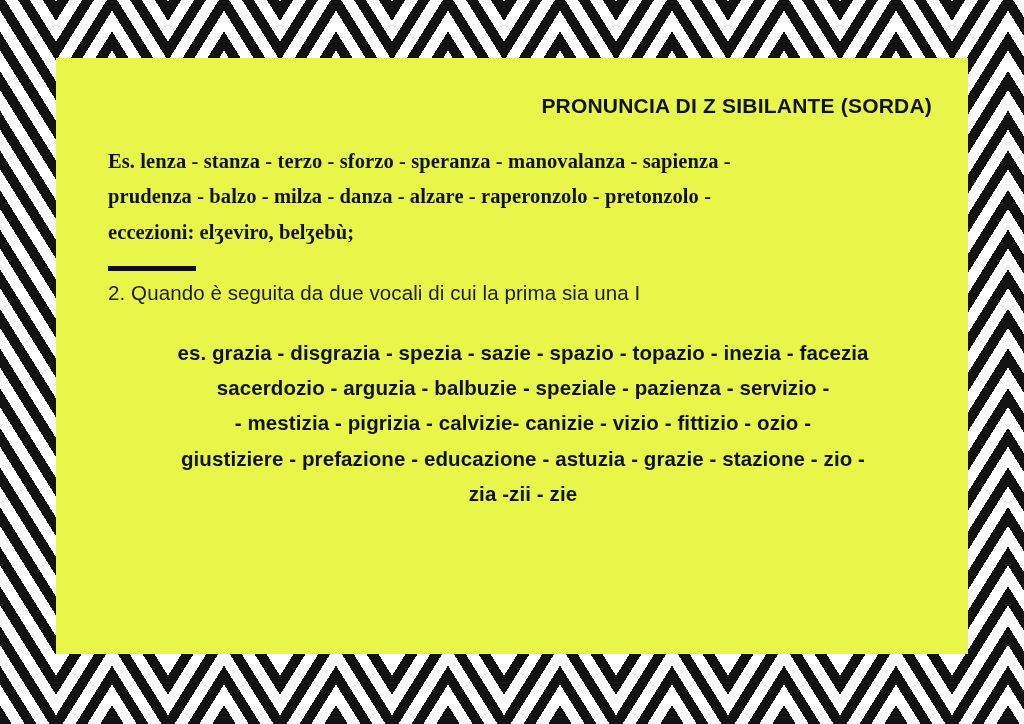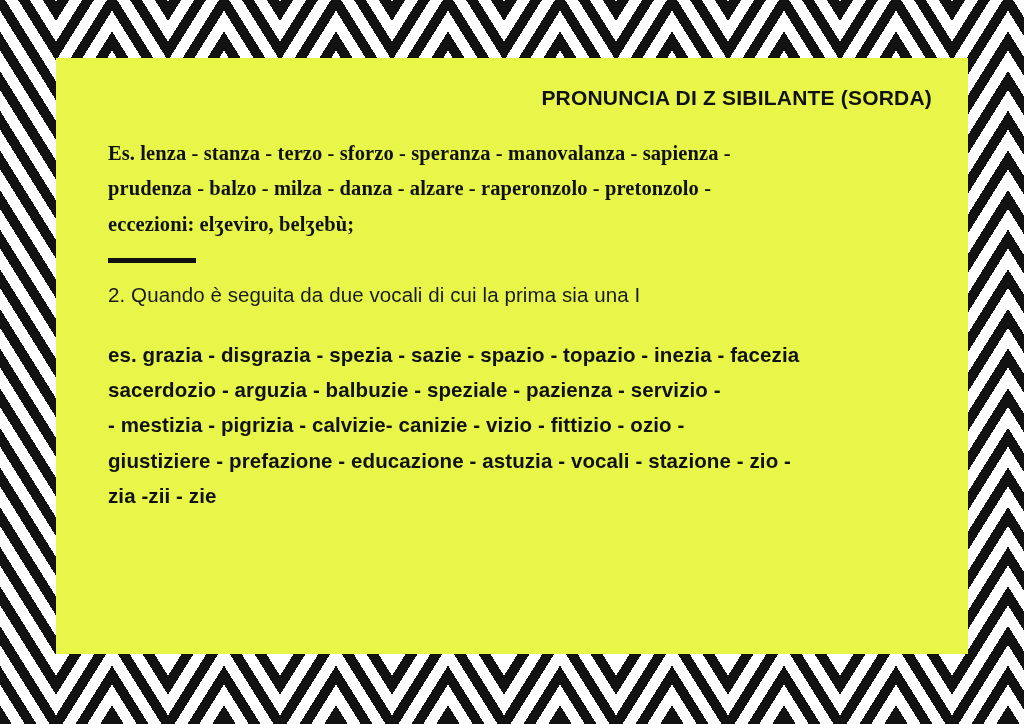--- a/index.html
+++ b/index.html
@@ -52,21 +52,21 @@
     background: #e8f64a;
     padding: 0;
     box-sizing: border-box;
   }
 
   .card-inner {
     position: relative;
     width: 100%;
     height: 100%;
     box-sizing: border-box;
-    padding: 20px 30px 20px 52px;
+    padding: 28px 30px 20px 52px;
   }
 
   .title {
     text-align: right;
     font-weight: bold;
     font-size: 21px;
     letter-spacing: 0.2px;
     color: #111111;
     margin: 8px 6px 0 0;
   }
@@ -97,34 +97,35 @@
   .divider {
     width: 88px;
     height: 5px;
     background: #111111;
     margin: 16px 0 0 0;
   }
 
   .section-two-rule {
     font-size: 20.5px;
     color: #1a1a1a;
-    margin-top: 20px;
+    margin-top: 10px;
     letter-spacing: 0.1px;
   }
 
   .examples2 {
     font-size: 20.5px;
     font-weight: bold;
     color: #111111;
     line-height: 1.72;
     margin-top: 30px;
     letter-spacing: 0.1px;
   }
   .examples2 .line {
     white-space: nowrap;
+    text-align: center;
   }
 </style>
 </head>
 <body>
 
 <div id="slide">
 
   <div class="bg-chevrons">
     <div class="strip"></div>
     <div class="strip"></div>
@@ -160,20 +161,20 @@
       </div>
 
       <div class="divider"></div>
 
       <div class="section-two-rule">2. Quando è seguita da due vocali di cui la prima sia una I</div>
 
       <div class="examples2">
         <div class="line">es. grazia - disgrazia - spezia - sazie - spazio - topazio - inezia - facezia</div>
         <div class="line">sacerdozio - arguzia - balbuzie - speziale - pazienza - servizio -</div>
         <div class="line">- mestizia - pigrizia - calvizie- canizie - vizio - fittizio - ozio -</div>
-        <div class="line">giustiziere - prefazione - educazione - astuzia - vocali - stazione - zio -</div>
+        <div class="line">giustiziere - prefazione - educazione - astuzia - grazie - stazione - zio -</div>
         <div class="line">zia -zii - zie</div>
       </div>
 
     </div>
   </div>
 
 </div>
 
 </body></html>

